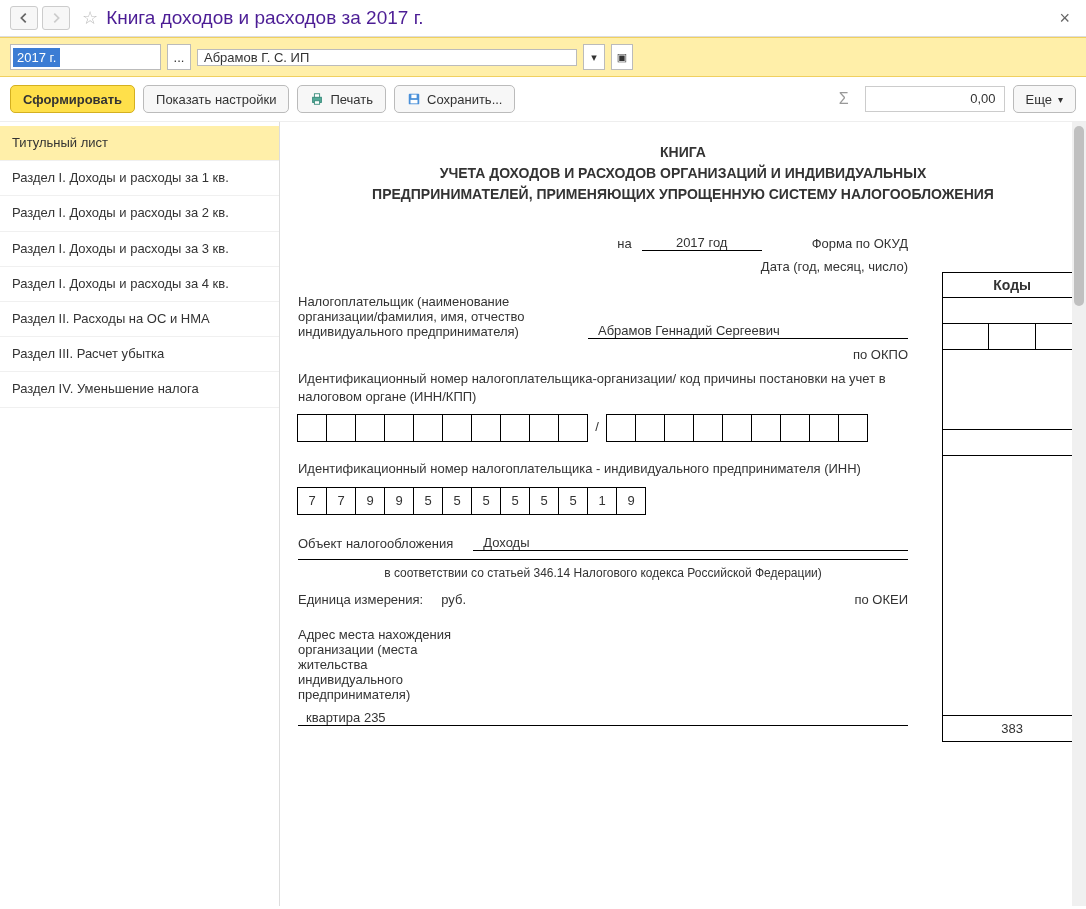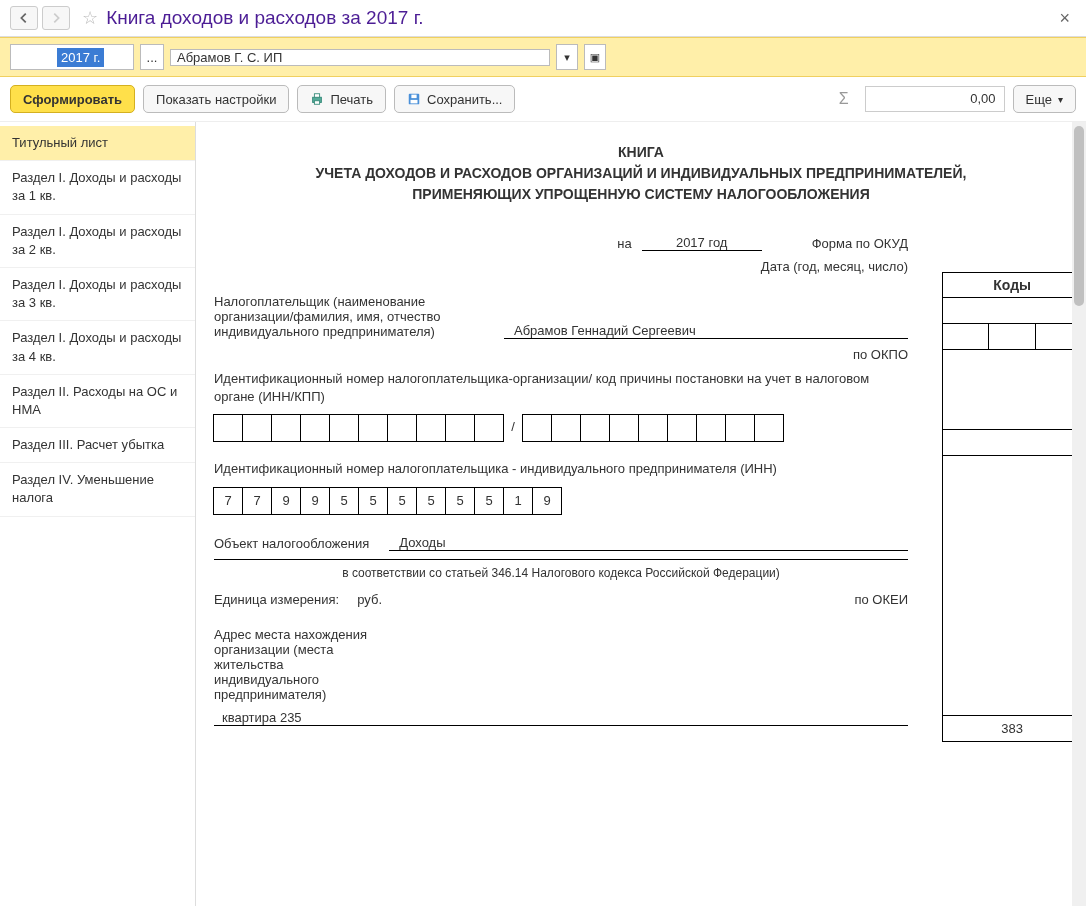--- a/index.html
+++ b/index.html
@@ -3,33 +3,33 @@
 <meta charset="utf-8">
 <style>
 * { box-sizing: border-box; margin: 0; padding: 0; }
 body { font-family: Arial, sans-serif; font-size: 13px; color: #333; background: #fff; }
 .titlebar { display: flex; align-items: center; padding: 6px 10px; border-bottom: 1px solid #ddd; }
 .nav-btn { width: 28px; height: 24px; border: 1px solid #ccc; background: #f7f7f7; margin-right: 4px; border-radius: 3px; display: flex; align-items: center; justify-content: center; cursor: pointer; }
 .star { margin: 0 8px; color: #bbb; font-size: 18px; cursor: pointer; }
 .title { font-size: 19px; color: #4c1d95; }
 .close-x { margin-left: auto; font-size: 18px; color: #666; cursor: pointer; padding: 0 6px; }
 .yellowbar { background: #ffefa9; padding: 6px 10px; display: flex; align-items: center; gap: 6px; border-top: 1px solid #f0d060; border-bottom: 1px solid #f0d060; }
-.period-input { width: 124px; height: 26px; border: 1px solid #bbb; background: #fff; display: flex; align-items: center; padding-left: 44px; }
+.period-input { width: 151px; height: 26px; border: 1px solid #bbb; background: #fff; display: flex; align-items: center; }
 .period-input .val { background: #3b7cd4; color: #fff; padding: 2px 4px; margin-left: 2px; font-size: 13px; }
 .dots-btn { width: 24px; height: 26px; border: 1px solid #bbb; background: #fff; display: flex; align-items: center; justify-content: center; cursor: pointer; }
 .org-select { flex: 0 0 380px; height: 17px; border: 1px solid #bbb; background: #fff; display: flex; align-items: center; padding: 0 6px; }
 .sel-btn { width: 22px; height: 26px; border: 1px solid #bbb; background: #fff; display: flex; align-items: center; justify-content: center; cursor: pointer; font-size: 11px; }
 .toolbar { padding: 8px 10px; display: flex; align-items: center; gap: 8px; border-bottom: 1px solid #eee; }
 .btn { height: 28px; border: 1px solid #bbb; background: #f7f7f7; border-radius: 5px; padding: 0 12px; display: flex; align-items: center; gap: 6px; cursor: pointer; font-size: 13px; }
 .btn-primary { background: #ffe04a; border-color: #d4b020; font-weight: bold; }
 .spacer { flex: 1; }
 .sigma { color: #999; font-size: 16px; padding: 0 8px; }
 .sum-field { width: 140px; height: 26px; border: 1px solid #ccc; text-align: right; padding: 0 8px; line-height: 24px; }
 .main { display: flex; height: calc(909px - 125px); }
-.sidebar { width: 196px; border-right: 1px solid #ddd; padding: 4px 0; overflow-y: auto; }
+.sidebar { width: 280px; border-right: 1px solid #ddd; padding: 4px 0; overflow-y: auto; }
 .side-item { padding: 8px 12px; cursor: pointer; font-size: 13px; line-height: 1.4; border-bottom: 1px solid #f0f0f0; }
 .side-item.active { background: #ffefa9; }
 .content { flex: 1; overflow: auto; padding: 10px 18px; position: relative; }
 .doc-title { text-align: center; font-weight: bold; font-size: 14px; margin: 10px 60px 30px 60px; line-height: 1.5; }
 .codes-box { position: absolute; right: 4px; top: 150px; }
 .codes-table { border-collapse: collapse; }
 .codes-table th { border: 1px solid #000; padding: 4px 50px; font-weight: bold; font-size: 14px; }
 .codes-table td { border: 1px solid #000; height: 26px; min-width: 40px; text-align: center; }
 .row { display: flex; align-items: flex-end; margin: 8px 0; gap: 10px; }
 .label-right { text-align: right; }

